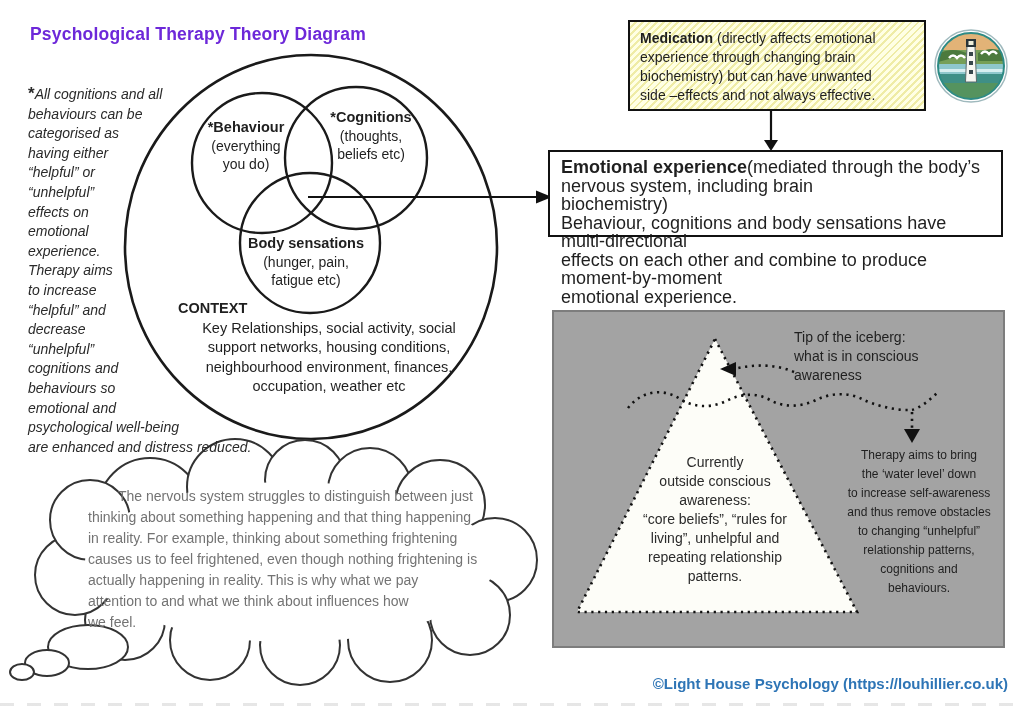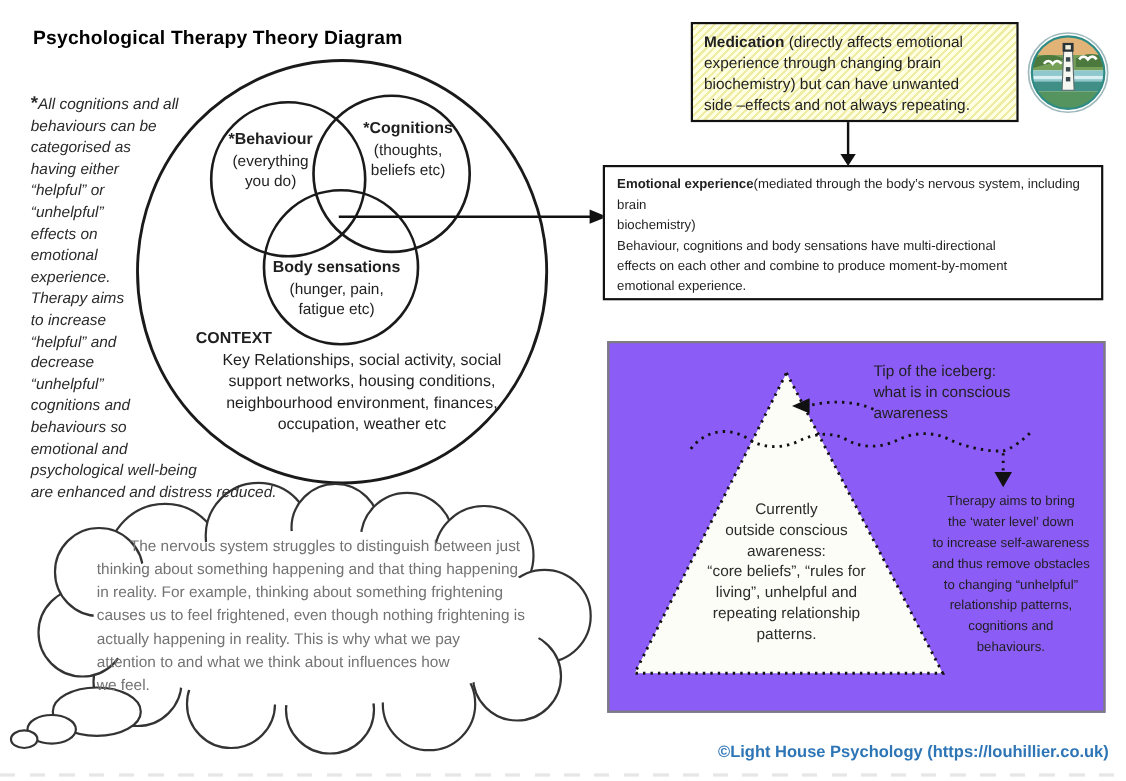--- a/index.html
+++ b/index.html
@@ -5,21 +5,21 @@
   html,body{margin:0;padding:0;}
   body{
     width:1024px;height:710px;position:relative;background:#ffffff;
     font-family:"Liberation Sans", sans-serif;color:#1f1f1f;overflow:hidden;
   }
   .abs{position:absolute;}
   .preline{white-space:pre-line;}
   .svg-layer{position:absolute;left:0;top:0;width:1024px;height:710px;z-index:1;pointer-events:none;}
   .txt{z-index:2;}
 
-  #page-title{left:30px;top:24px;font-size:17.5px;font-weight:bold;color:#000000;letter-spacing:.2px;}
+  #page-title{left:30px;top:24px;font-size:17.5px;font-weight:bold;color:#6d28d9;letter-spacing:.2px;}
 
   #left-note{left:28px;top:84px;width:250px;font-style:italic;font-size:14px;line-height:19.6px;color:#2a2a2a;}
   #left-note .big-ast{font-style:normal;font-weight:bold;font-size:17px;}
 
   .venn-label{text-align:center;line-height:18.5px;font-size:14px;}
   .venn-label .vtitle{font-weight:bold;font-size:14.5px;}
   #behaviour-label{left:196px;top:118px;width:100px;}
   #cognitions-label{left:318px;top:108px;width:106px;}
   #body-label{left:244px;top:234px;width:124px;}
 
@@ -29,28 +29,28 @@
 
   .outlined-box{border:2px solid #111;box-sizing:border-box;}
   #medication-box{
     left:628px;top:20px;width:298px;height:91px;padding:7px 10px;
     font-size:14px;line-height:19px;
     background:repeating-linear-gradient(135deg,#ffffe4 0px,#ffffe4 3px,#efeca6 3px,#efeca6 5px);
   }
   #medication-box b{font-weight:bold;}
 
   #emotional-box{
-    left:548px;top:150px;width:455px;height:123px;padding:6px 11px;
-    font-size:12px;line-height:18.5px;background:#ffffff;
+    left:548px;top:150px;width:455px;height:87px;padding:6px 11px;
+    font-size:18px;line-height:18.5px;background:#ffffff;
   }
   #emotional-box b{font-weight:bold;}
 
   #iceberg-panel{
     left:552px;top:310px;width:453px;height:338px;
-    background:#8b5cf6;border:2px solid #7d7d7d;box-sizing:border-box;
+    background:#a3a3a3;border:2px solid #7d7d7d;box-sizing:border-box;
   }
   #iceberg-panel svg{position:absolute;left:0;top:0;}
   #tip-label{left:240px;top:16px;width:165px;font-size:14px;line-height:19px;}
   #triangle-label{left:68px;top:141px;width:186px;font-size:14px;line-height:19px;text-align:center;color:#2b2b2b;}
   #therapy-label{left:276px;top:134px;width:178px;font-size:12px;line-height:19px;text-align:center;}
 
   #cloud-text{left:88px;top:486px;width:446px;font-size:14px;line-height:21px;text-indent:30px;color:#737373;}
 
   #footer-credit{
     left:560px;top:675px;width:448px;text-align:right;
@@ -152,21 +152,21 @@
   <div class="ctx-head">CONTEXT</div>
   <div class="ctx-body preline">Key Relationships, social activity, social
 support networks, housing conditions,
 neighbourhood environment, finances,
 occupation, weather etc</div>
 </div>
 
 <p class="abs txt outlined-box preline" id="medication-box" style="margin:0;"><b>Medication</b><span> (directly affects emotional
 experience through changing brain
 biochemistry) but can have unwanted
-side –effects and not always repeating.</span></p>
+side –effects and not always effective.</span></p>
 
 <p class="abs txt outlined-box preline" id="emotional-box" style="margin:0;"><b>Emotional experience</b><span>(mediated through the body’s nervous system, including brain
 biochemistry)
 Behaviour, cognitions and body sensations have multi-directional
 effects on each other and combine to produce moment-by-moment
 emotional experience.</span></p>
 
 <div class="abs txt" id="iceberg-panel">
   <svg width="449" height="334" viewBox="0 0 449 334">
 

